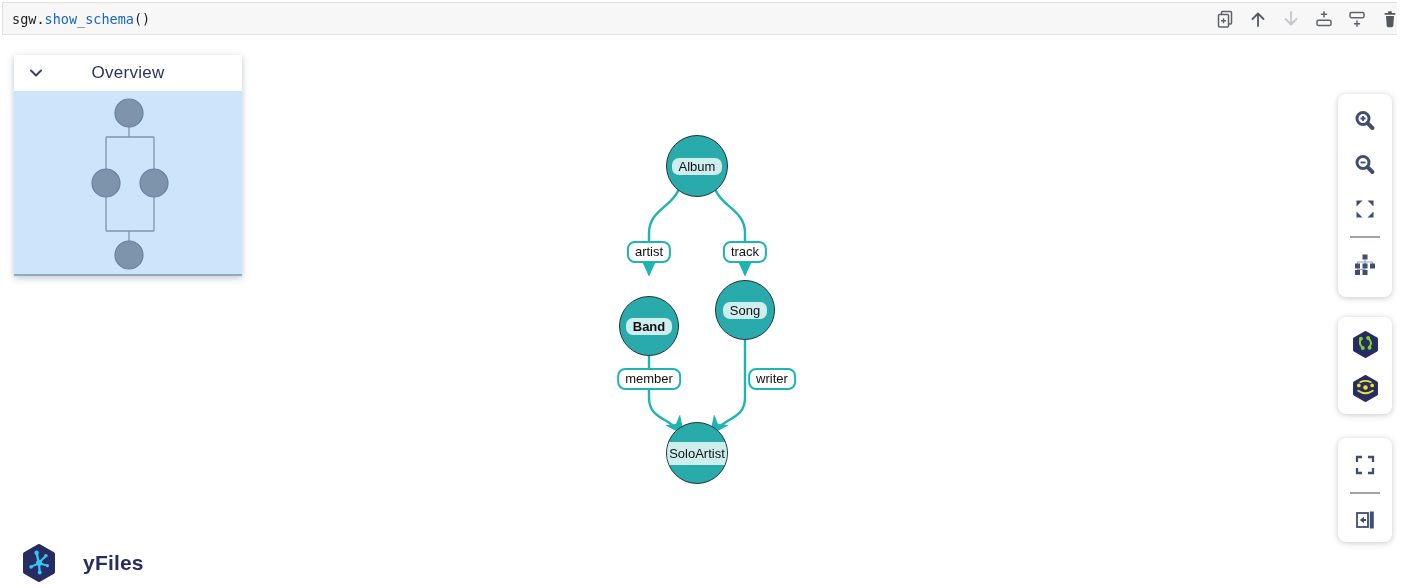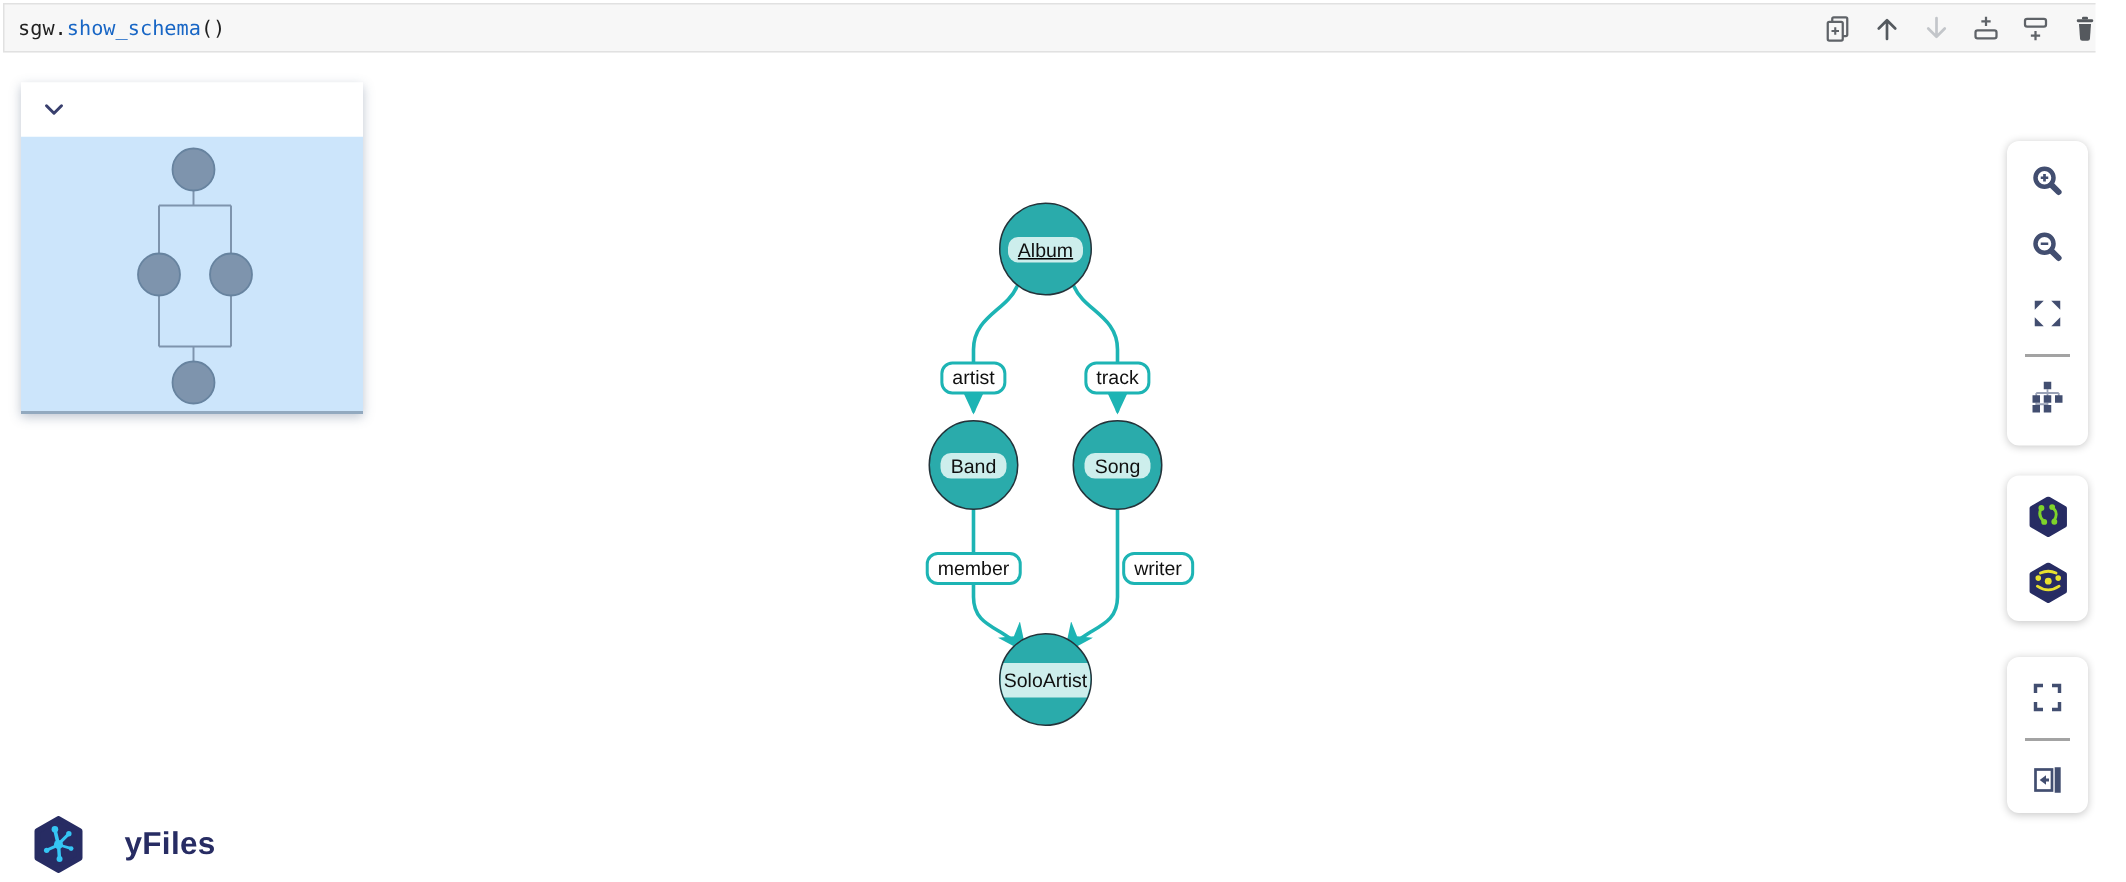--- a/index.html
+++ b/index.html
@@ -95,20 +95,21 @@
     </div>
   </div>
 
   <div class="overview">
     <div class="overview-header">
       <div class="overview-toggle">
         <svg width="20" height="20" viewBox="0 0 20 20">
           <path d="M5 7.5 L10 12.5 L15 7.5" fill="none" stroke="#39406e" stroke-width="2" stroke-linecap="round" stroke-linejoin="round"></path>
         </svg>
       </div>
+      <div class="overview-title">Overview</div>
     </div>
     <div class="overview-body">
       <svg width="228" height="185" viewBox="0 0 228 185">
         <path d="M115 36 V46 M92 46 H140 M92 46 V78 M140 46 V78 M92 106 V140 M140 106 V140 M92 140 H140 M115 140 V150" fill="none" stroke="#7e94ad" stroke-width="1.3"></path>
         <circle cx="115" cy="22" r="14" fill="#7e94ad" stroke="#67839f" stroke-width="1.2"></circle>
         <circle cx="92" cy="92" r="14" fill="#7e94ad" stroke="#67839f" stroke-width="1.2"></circle>
         <circle cx="140" cy="92" r="14" fill="#7e94ad" stroke="#67839f" stroke-width="1.2"></circle>
         <circle cx="115" cy="164" r="14" fill="#7e94ad" stroke="#67839f" stroke-width="1.2"></circle>
       </svg>
     </div>
@@ -122,24 +123,24 @@
         </marker>
       </defs>
       <g fill="none" stroke="#1db4b4" stroke-width="2.4" stroke-linecap="round">
         <path d="M678 191 C671 207 649 211 649 233 L649 274" marker-end="url(#arrow)"></path>
         <path d="M716 191 C723 207 745 211 745 233 L745 274" marker-end="url(#arrow)"></path>
         <path d="M649 340 L649 398 C649 412 658 416 668 422 C675 426.5 680 429.5 683 433.5" marker-end="url(#arrow)"></path>
         <path d="M745 340 L745 398 C745 412 736 416 726 422 C719 426.5 714 429.5 711 433.5" marker-end="url(#arrow)"></path>
       </g>
     </svg>
 
-    <div class="gnode" style="left:666px; top:135px; width:62px; height:62px;text-decoration:underline;">
+    <div class="gnode" style="left:666px; top:135px; width:62px; height:62px;">
       <span class="gnode-pill">Album</span>
     </div>
-    <div class="gnode" style="left:619px; top:280px; width:60px; height:60px;">
+    <div class="gnode" style="left:619px; top:296px; width:60px; height:60px;font-weight:bold;">
       <span class="gnode-pill">Band</span>
     </div>
     <div class="gnode" style="left:715px; top:280px; width:60px; height:60px;">
       <span class="gnode-pill">Song</span>
     </div>
     <div class="gnode" style="left:666px; top:422px; width:62px; height:62px;">
       <span class="gnode-stripe">SoloArtist</span>
     </div>
 
     <div class="elabel" style="left:649px; top:252px;">artist</div>

